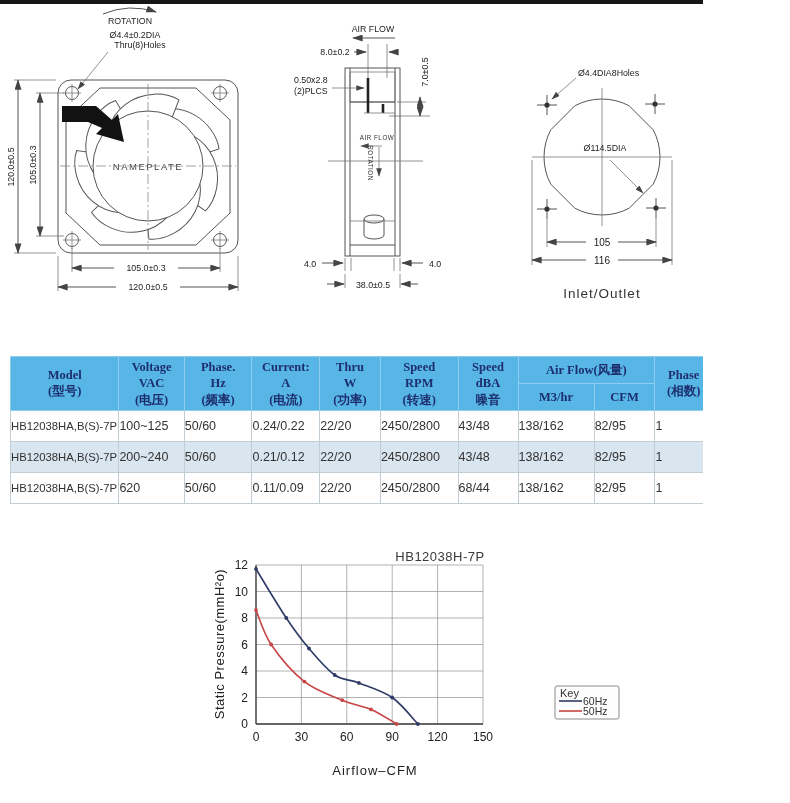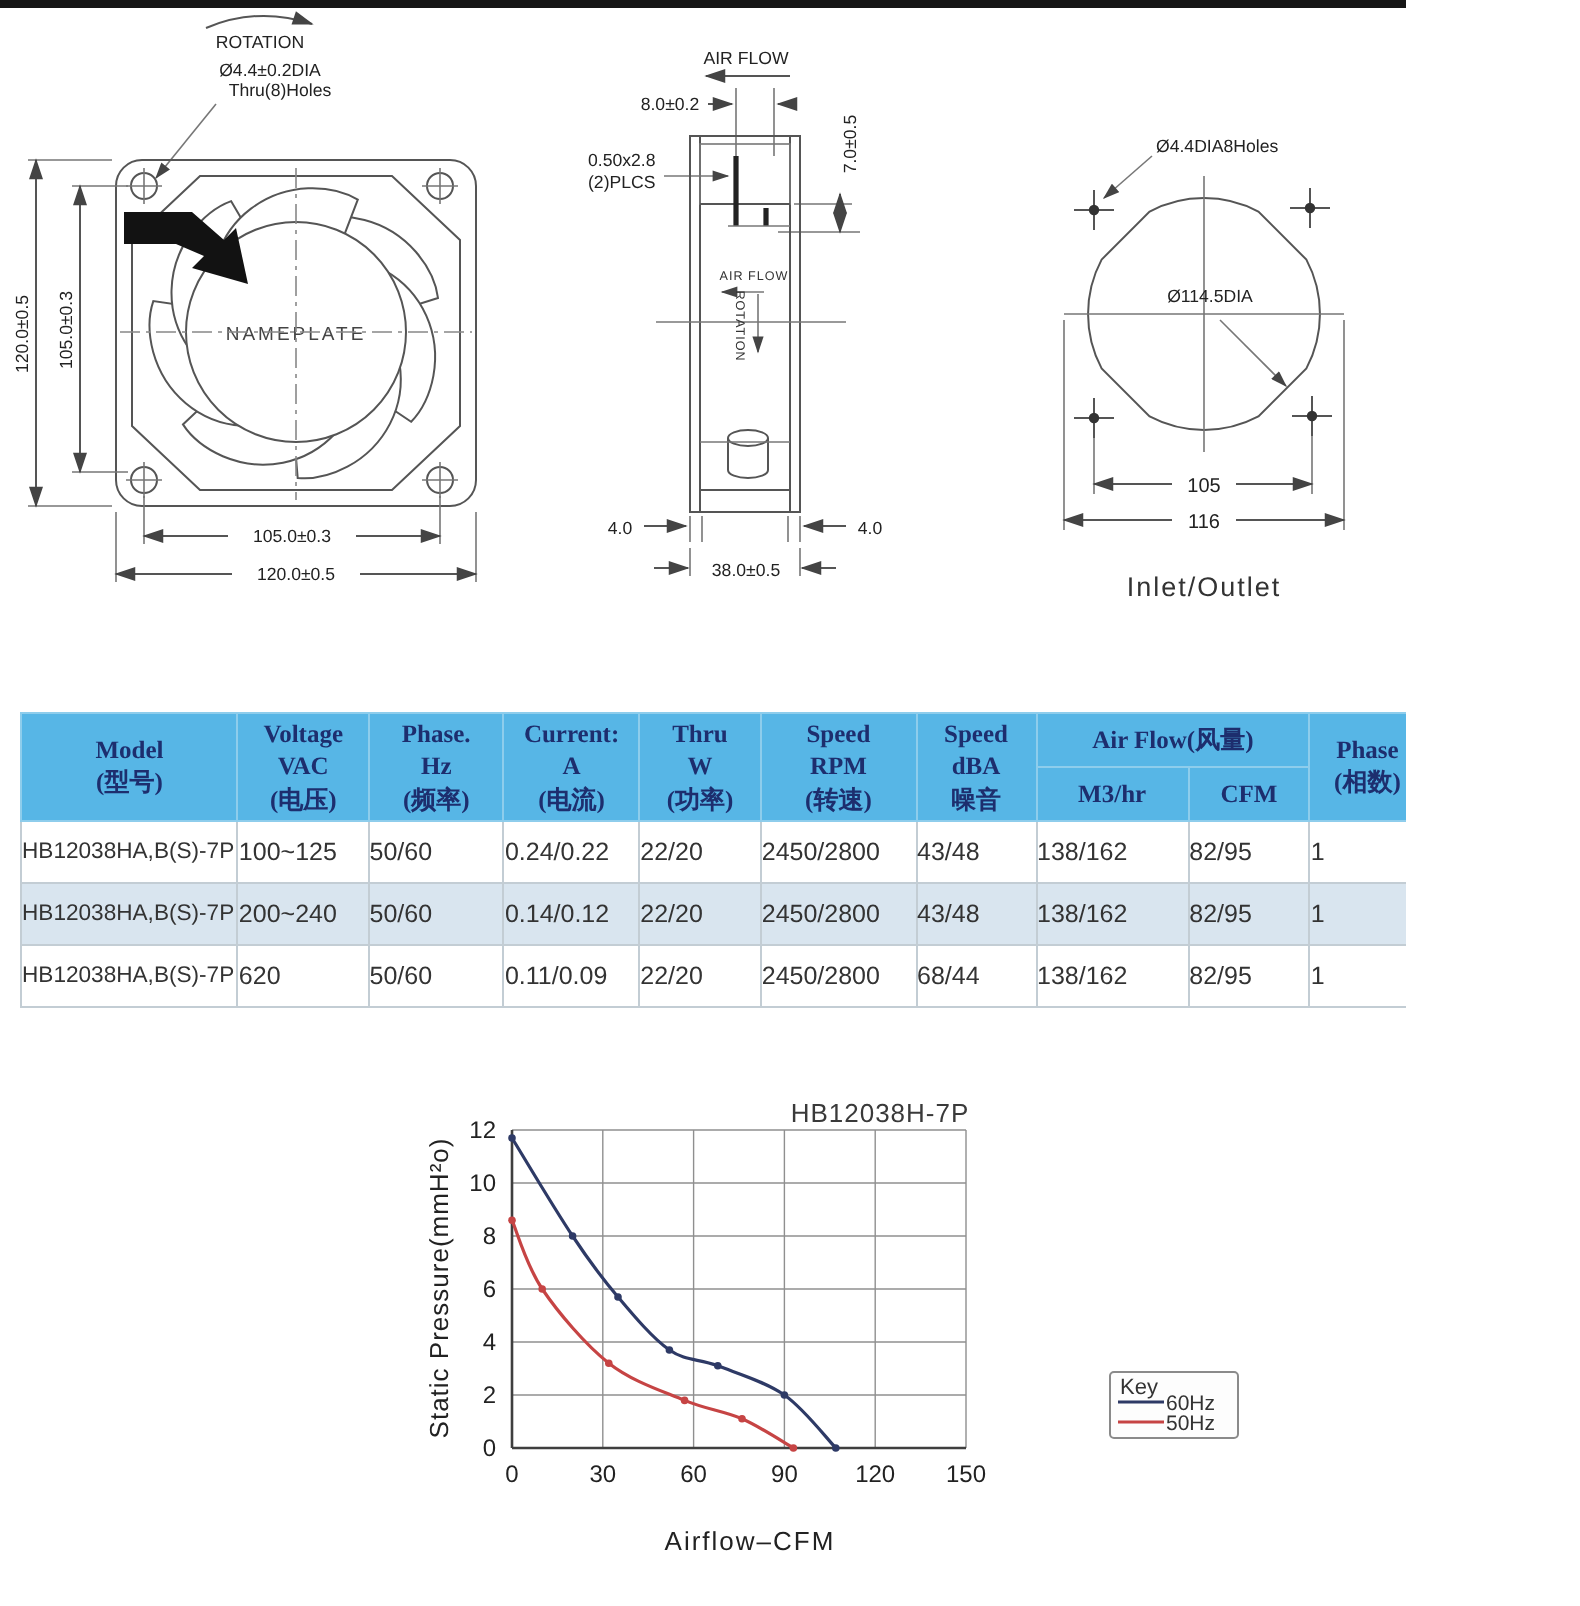--- a/index.html
+++ b/index.html
@@ -251,21 +251,21 @@
             <td>43/48</td>
             <td>138/162</td>
             <td>82/95</td>
             <td>1</td>
             <td><span class="slash"></span></td>
           </tr>
           <tr>
             <td>HB12038HA,B(S)-7P</td>
             <td>200~240</td>
             <td>50/60</td>
-            <td>0.14/0.12</td>
+            <td>0.21/0.12</td>
             <td>22/20</td>
             <td>2450/2800</td>
             <td>43/48</td>
             <td>138/162</td>
             <td>82/95</td>
             <td>1</td>
             <td><span class="slash"></span></td>
           </tr>
           <tr>
             <td>HB12038HA,B(S)-7P</td>

